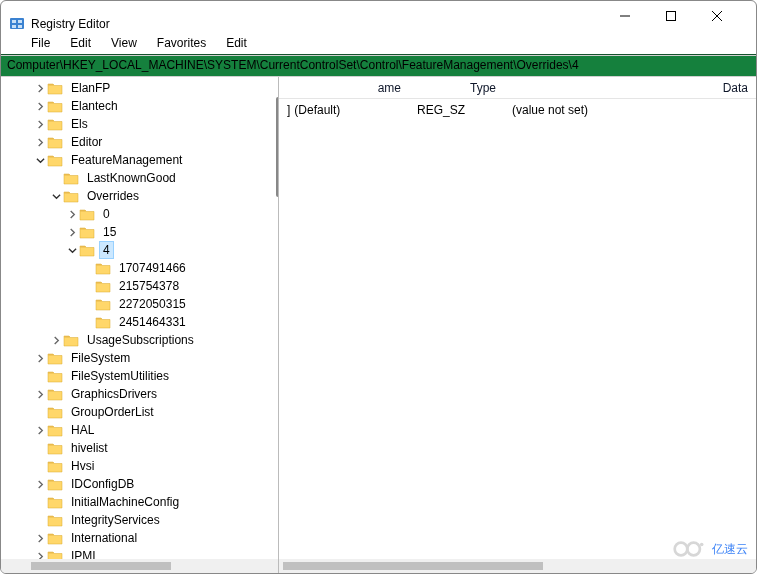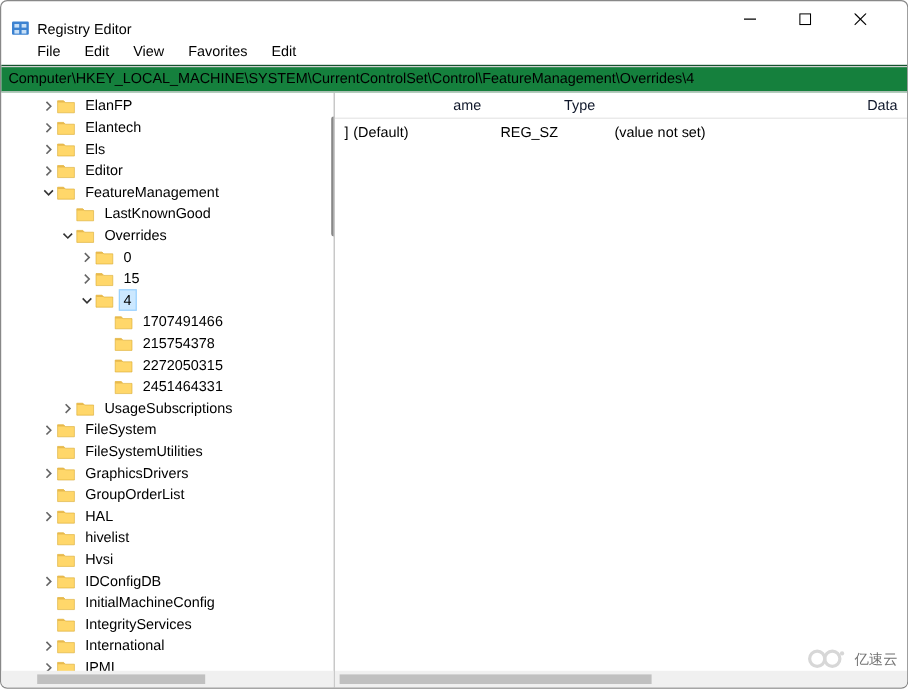--- a/index.html
+++ b/index.html
@@ -25,21 +25,21 @@
 .hdr-row { display:flex; height:22px; align-items:center; border-bottom:1px solid #e5e5e5; }
 .hdr { padding: 4px 8px; color:#0f172a; }
 .val-row { display:flex; height:22px; align-items:center; }
 .val-cell { padding: 2px 8px; display:flex; align-items:center; gap:4px; }
 .c-name { width:130px; }
 .c-type { width:95px; }
 .c-data { flex:1; }
 .scrollbar-h { position:absolute; bottom:0; left:0; right:0; height:14px; background:#f0f0f0; display:flex; align-items:center; }
 .scrollbar-h .thumb { height:8px; background:#c0c0c0; border-radius:0; margin-left:30px; width:140px; }
 .splitter { position:absolute; right:-2px; top:20px; width:4px; height:100px; background:#888; border-radius:2px; }
-.watermark { position:absolute; right:8px; bottom:14px; color:#737373; font-size:18px; font-weight:500; display:flex; align-items:center; gap:4px; }
+.watermark { position:absolute; right:8px; bottom:14px; color:#3b82f6; font-size:18px; font-weight:500; display:flex; align-items:center; gap:4px; }
 .watermark svg { width:36px; height:20px; }
 </style>
 </head>
 <body>
 
 <div class="titlebar">
   <span class="app-icon">
     <svg viewBox="0 0 16 16">
         <rect x="1" y="3" width="14" height="11" fill="#3b82d1" rx="1"></rect>
         <rect x="3" y="5" width="4" height="3" fill="#c8e0f7"></rect>

